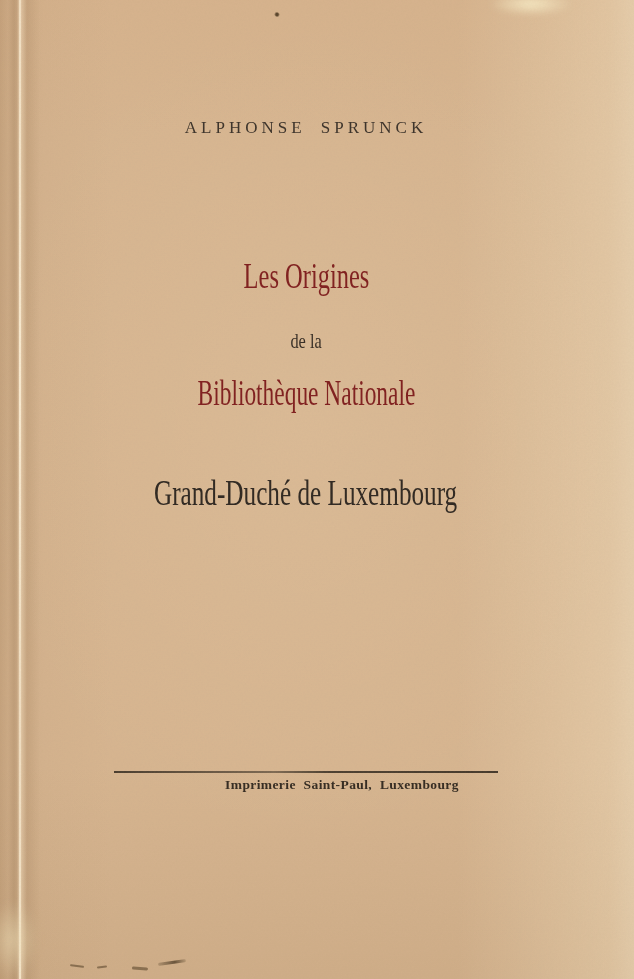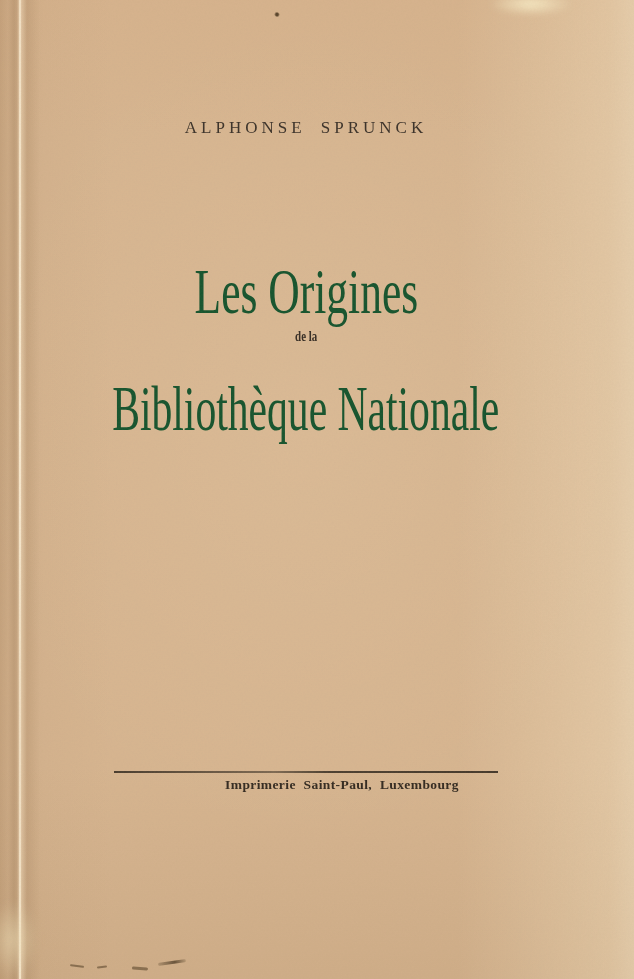--- a/index.html
+++ b/index.html
@@ -43,26 +43,26 @@
   }
   
   .text-layer { position: absolute; left: 0; top: 0; width: 612px; height: 100%; }
   .line { position: absolute; left: 0; width: 100%; text-align: center; color: #2e2722; white-space: nowrap; }
   .line > span { display: inline-block; }
 
   .author {
     top: 118px; font-size: 17px; letter-spacing: 4px; word-spacing: 7px;
     color: #3a3129; font-weight: normal;
   }
-  .title-big { font-size: 64px; color: #14532d; }
+  .title-big { font-size: 36px; color: #7f1d1d; }
   .title-big > span { transform: scaleX(0.68); transform-origin: center; }
   .t1 { top: 255px; }
   .t3 { top: 372px; }
   .t3 > span { transform: scaleX(0.65); }
-  .small-joiner { font-size: 14px; color: #352c24; font-weight: bold; }
+  .small-joiner { font-size: 21px; color: #352c24; }
   .small-joiner > span { transform: scaleX(0.78); }
   .t2 { top: 329px; }
   .t4 { top: 436px; }
   .t5 { top: 472px; font-size: 36px; color: #2d2620; }
   .t5 > span { transform: scaleX(0.70); }
 
   .rule {
     position: absolute; left: 114px; top: 771px; width: 384px; height: 1.6px;
     background: linear-gradient(to right,
       rgba(52,42,31,0.88), rgba(52,42,31,0.55) 42%,
@@ -122,20 +122,23 @@
 
     <div class="line title-big t1">
       <span>Les Origines</span>
     </div>
     <div class="line small-joiner t2">
       <span>de la</span>
     </div>
     <div class="line title-big t3">
       <span>Bibliothèque Nationale</span>
     </div>
+    <div class="line t5">
+      <span>Grand-Duché de Luxembourg</span>
+    </div>
 
     <div class="rule"></div>
     <div class="line imprint">
       <span>Imprimerie Saint-Paul, Luxembourg</span>
     </div>
   </div>
 
   <svg class="grain" width="634" height="979" xmlns="http://www.w3.org/2000/svg">
     <filter id="grainF" x="0" y="0" width="100%" height="100%">
       <feTurbulence type="fractalNoise" baseFrequency="0.55" numOctaves="2" seed="11" stitchTiles="stitch"></feTurbulence>

